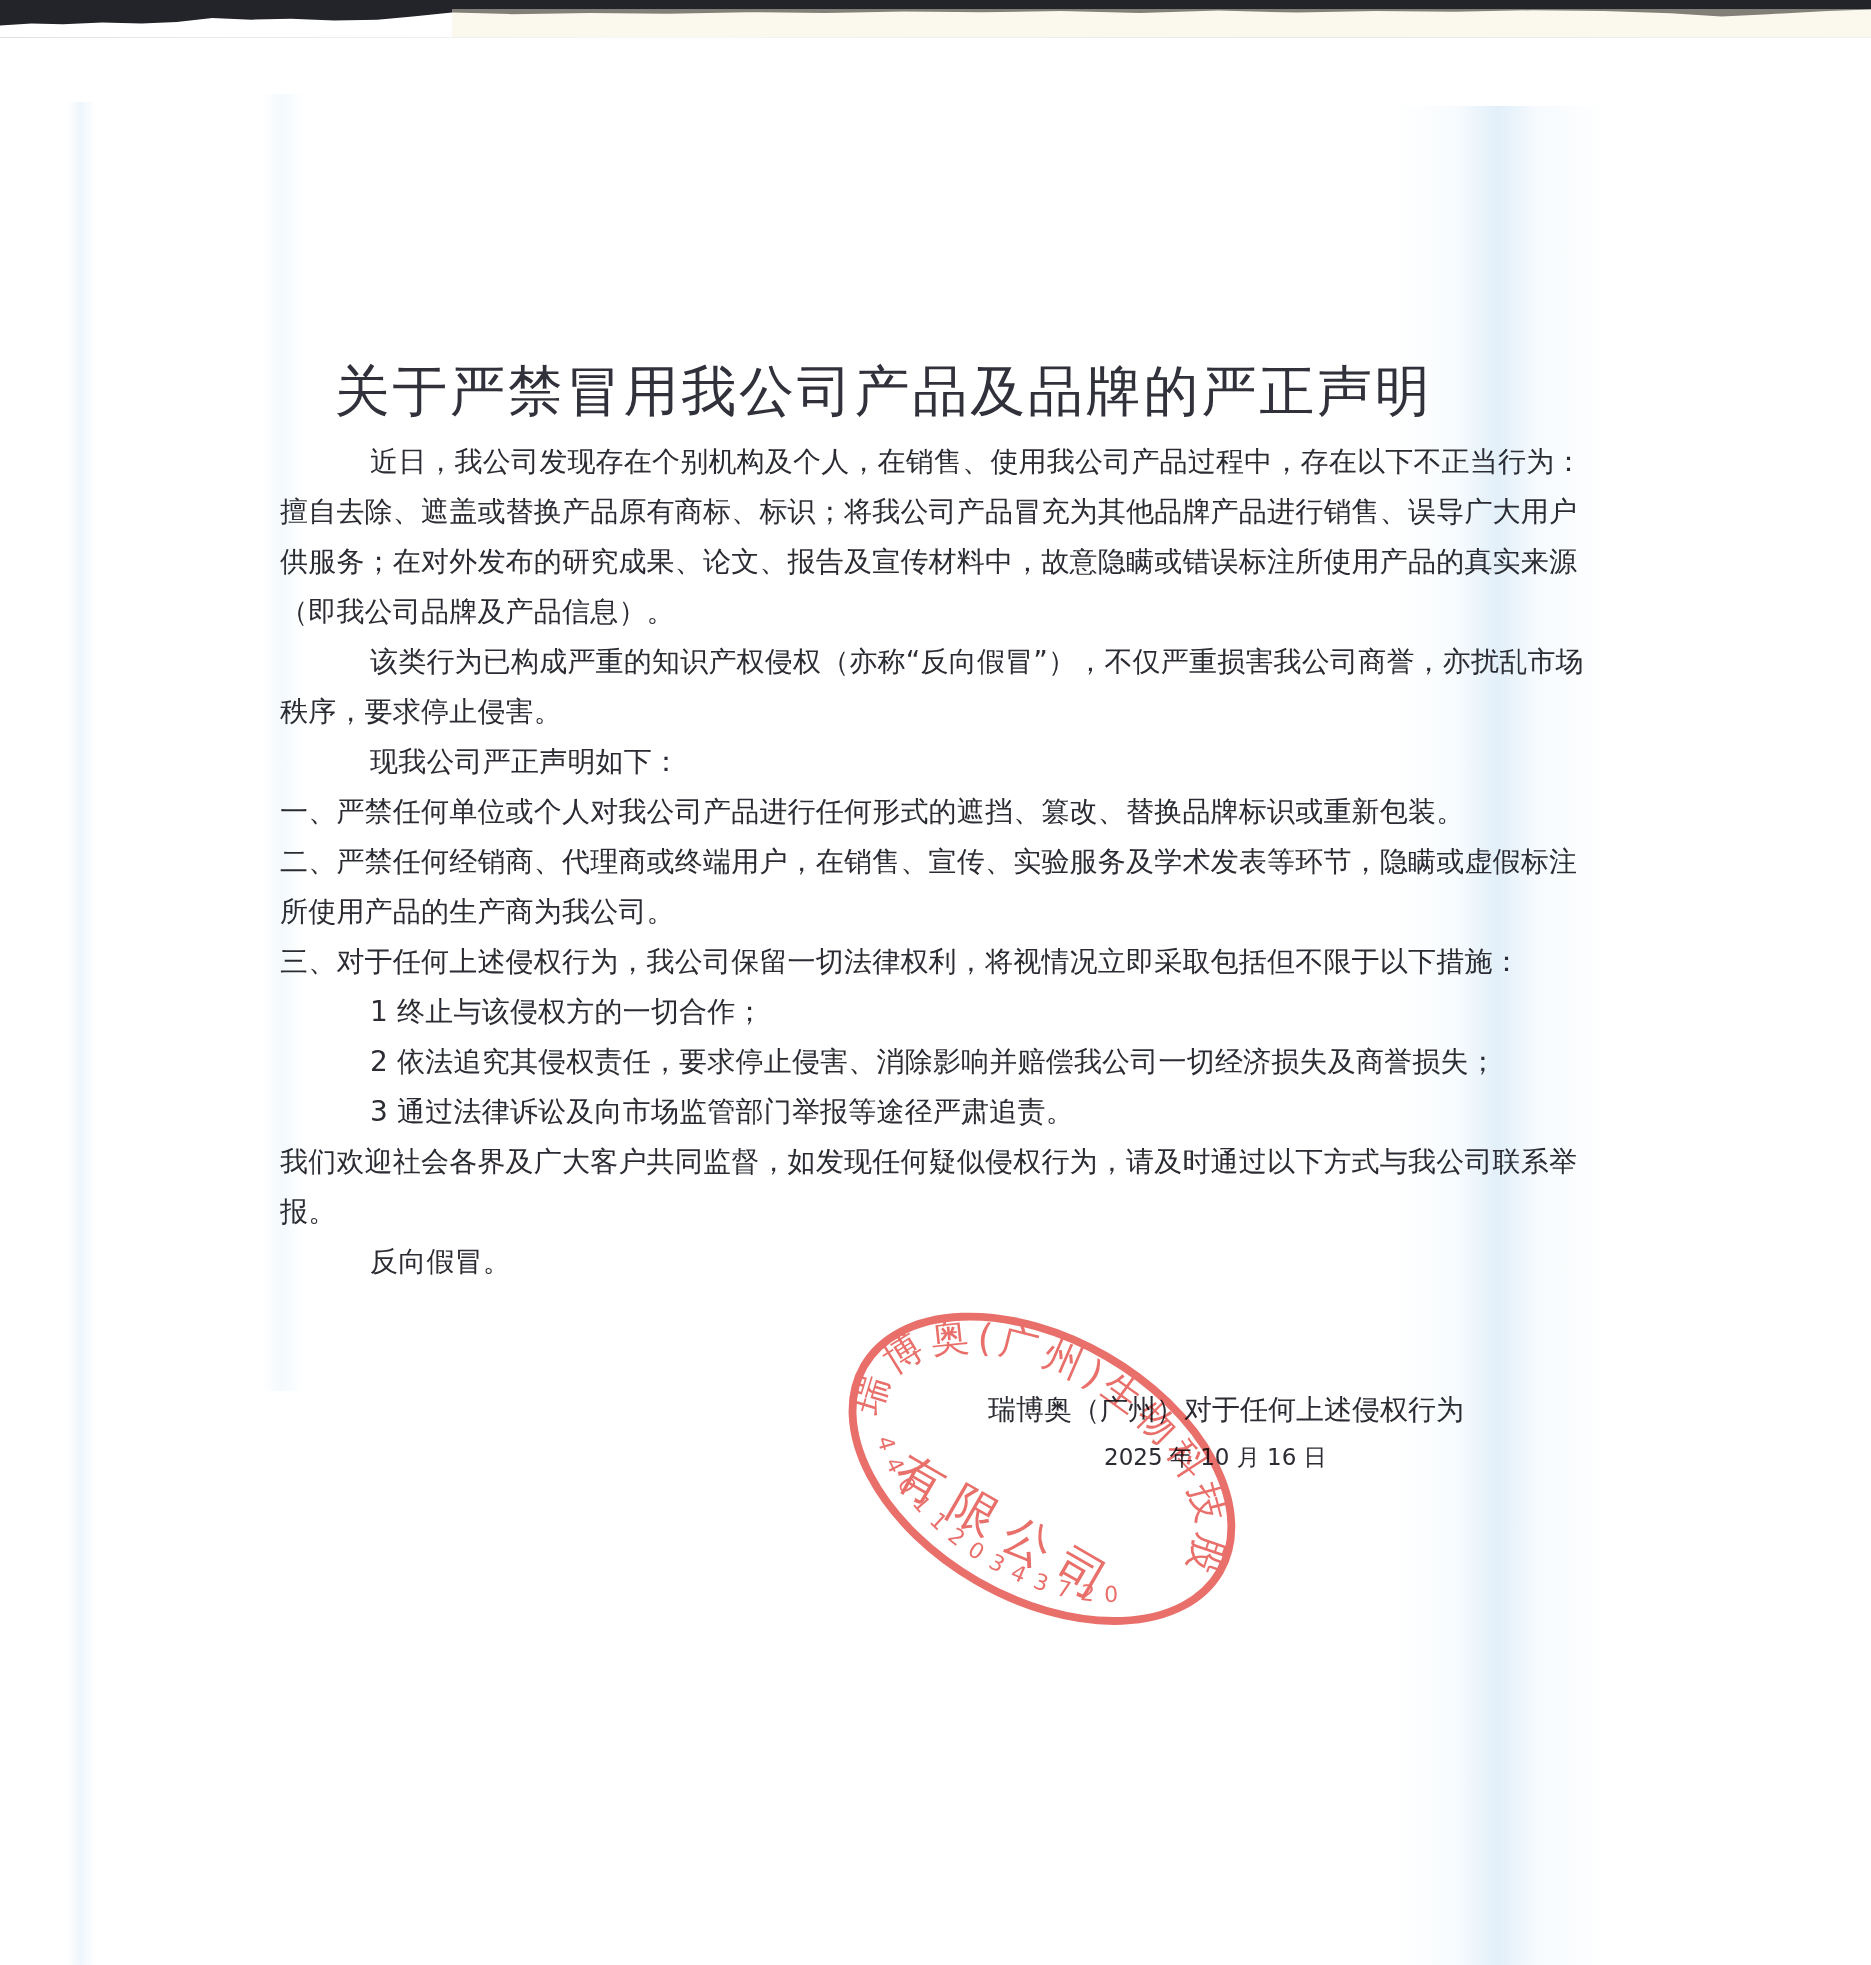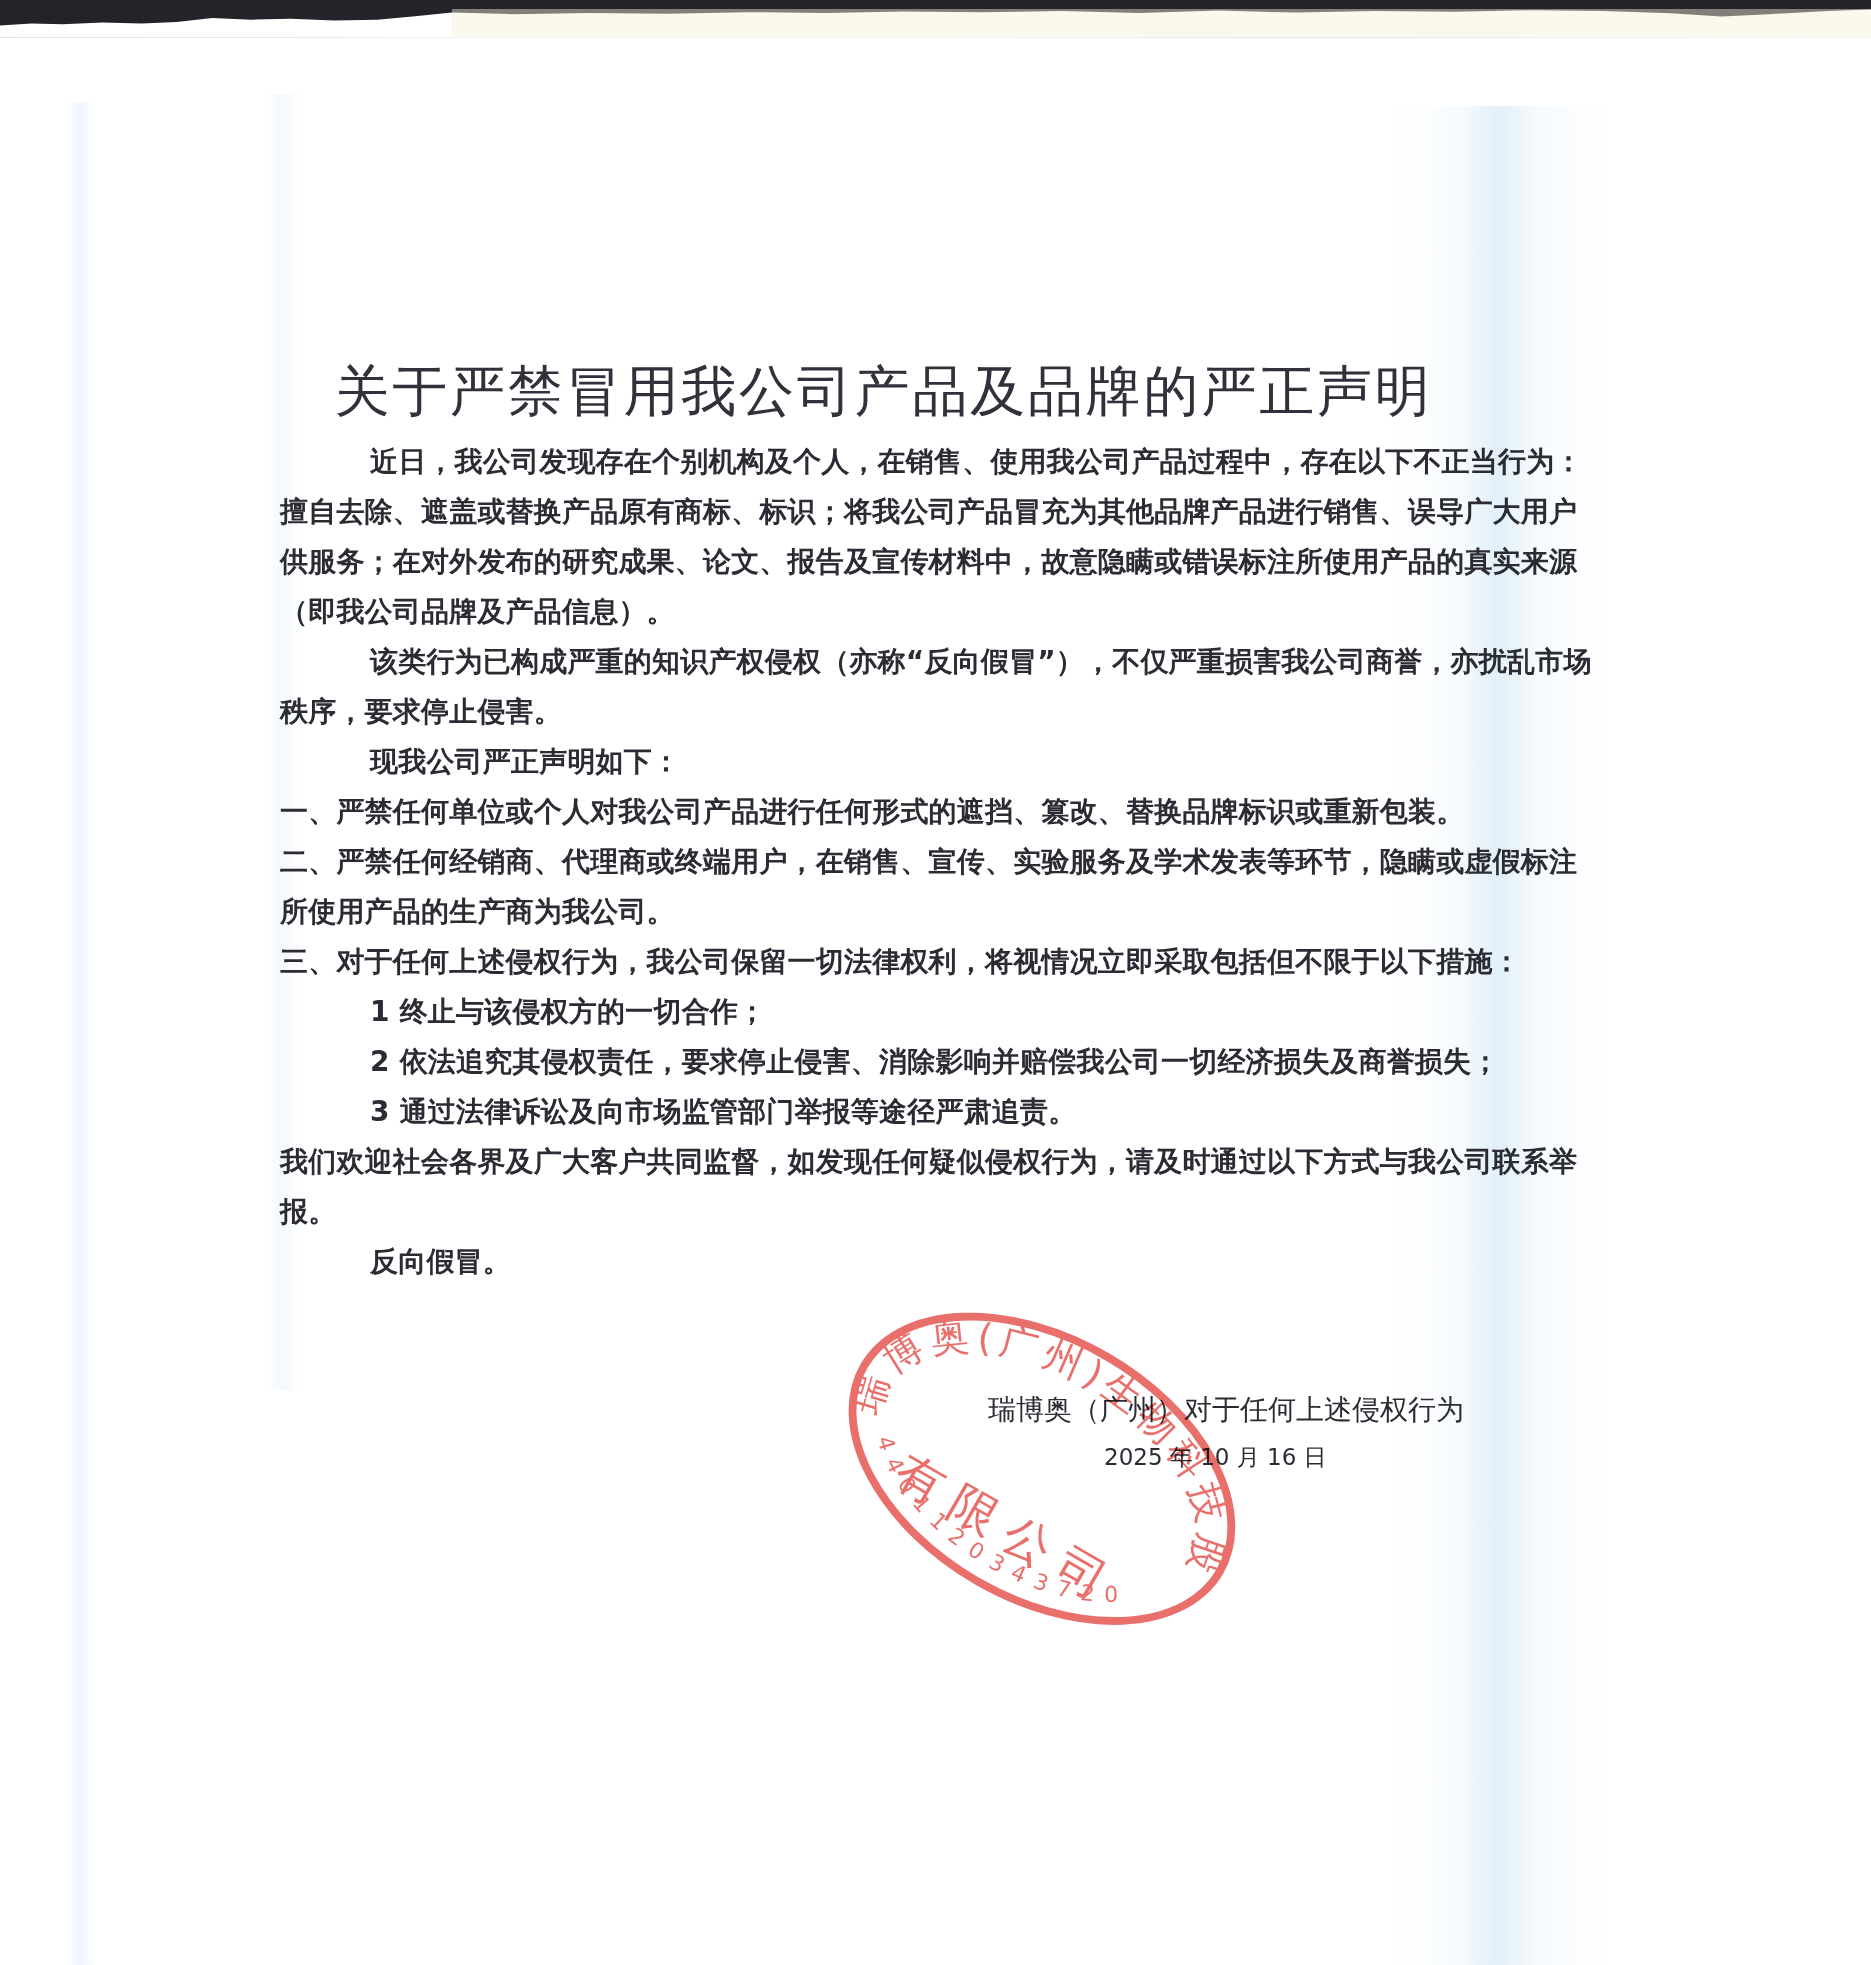--- a/index.html
+++ b/index.html
@@ -32,21 +32,21 @@
     position:absolute;top:323px;left:0;width:1767px;
     text-align:center;font-size:55px;line-height:1.15;
     letter-spacing:2.8px;font-weight:500;color:#30313a;
     white-space:nowrap;
   }
   .body-block{
     position:absolute;top:437px;left:280px;width:1315px;
     font-size:28px;line-height:50px;
     letter-spacing:0.2px;color:#2b2c33;
   }
-  .body-line{white-space:nowrap;font-weight:bold;}
+  .body-line{white-space:nowrap;}
   .body-line.indent{padding-left:90px;}
   .signature-company{
     position:absolute;left:988px;top:1391px;
     font-size:28px;white-space:nowrap;color:#2b2c33;
   }
   .signature-date{
     position:absolute;left:1104px;top:1442px;
     font-size:23px;white-space:nowrap;color:#2b2c33;
   }
   

